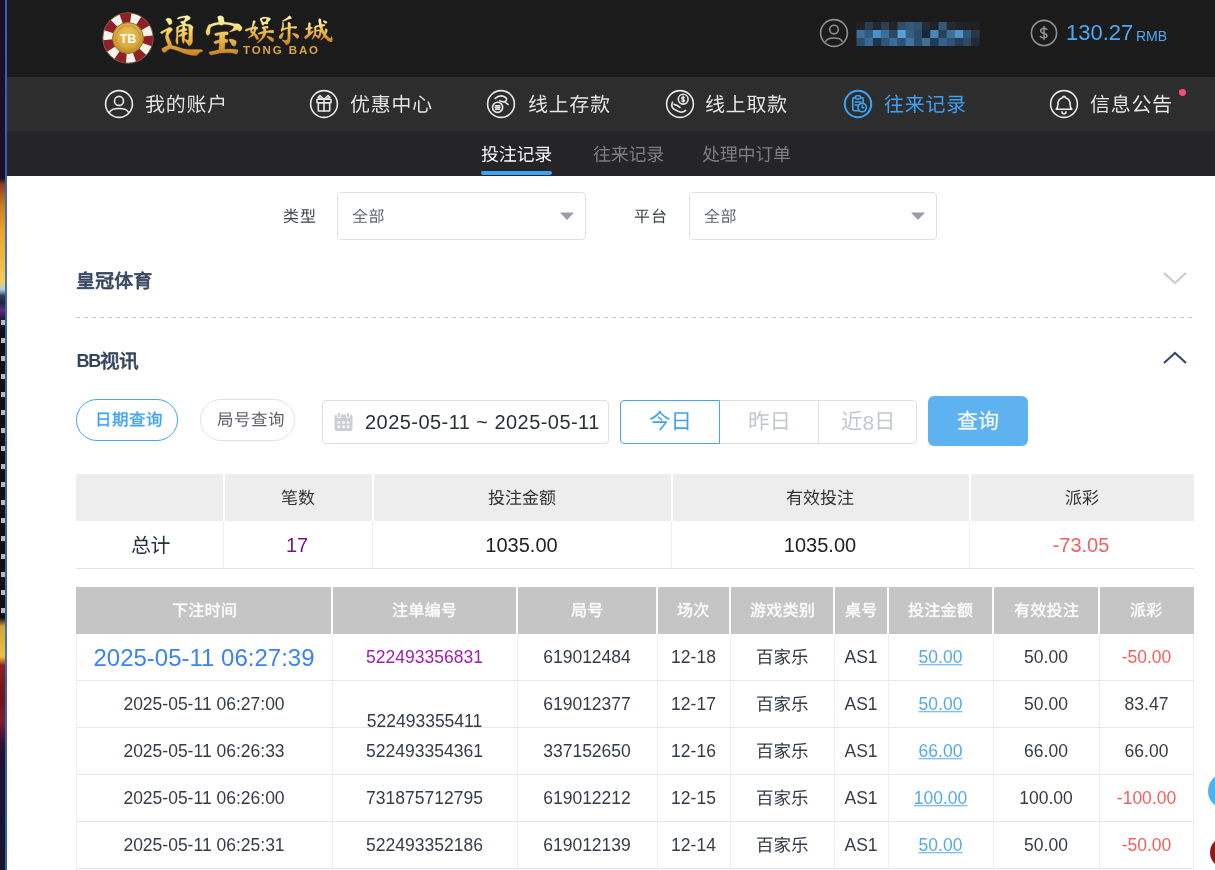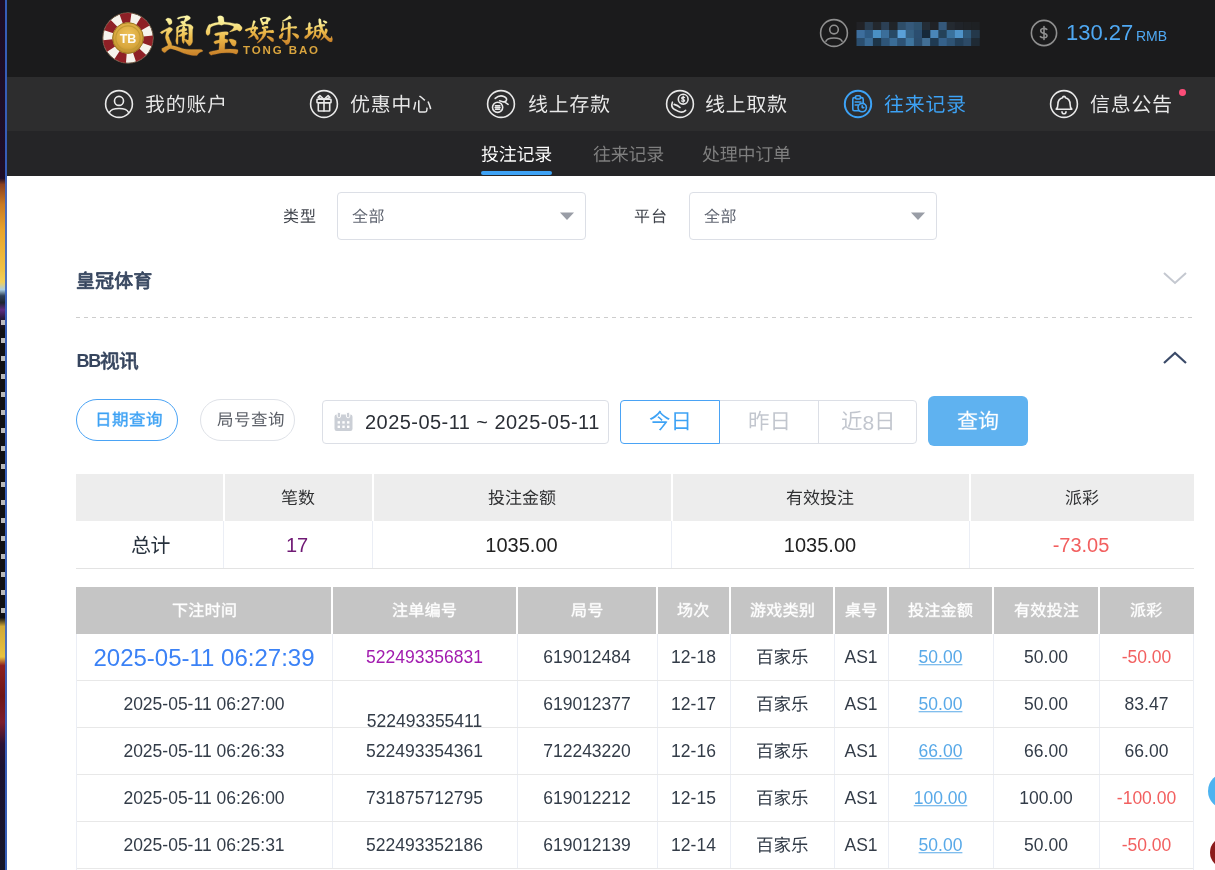--- a/index.html
+++ b/index.html
@@ -590,21 +590,21 @@
 <div style="position:absolute;left:331.5px;top:728.0px;width:1.0px;height:46.0px;background:#ebeef5;"></div>
 <div style="position:absolute;left:516.5px;top:728.0px;width:1.0px;height:46.0px;background:#ebeef5;"></div>
 <div style="position:absolute;left:656.5px;top:728.0px;width:1.0px;height:46.0px;background:#ebeef5;"></div>
 <div style="position:absolute;left:729.5px;top:728.0px;width:1.0px;height:46.0px;background:#ebeef5;"></div>
 <div style="position:absolute;left:833.5px;top:728.0px;width:1.0px;height:46.0px;background:#ebeef5;"></div>
 <div style="position:absolute;left:887.5px;top:728.0px;width:1.0px;height:46.0px;background:#ebeef5;"></div>
 <div style="position:absolute;left:992.5px;top:728.0px;width:1.0px;height:46.0px;background:#ebeef5;"></div>
 <div style="position:absolute;left:1098.5px;top:728.0px;width:1.0px;height:46.0px;background:#ebeef5;"></div>
 <div style="position:absolute;font-size:17.5px;color:#333c48;line-height:1;white-space:pre;left:204.0px;top:751.5px;transform:translate(-50%,-50%);">2025-05-11 06:26:33</div>
 <div style="position:absolute;font-size:17.5px;color:#333c48;line-height:1;white-space:pre;left:424.5px;top:751.5px;transform:translate(-50%,-50%);">522493354361</div>
-<div style="position:absolute;font-size:17.5px;color:#333c48;line-height:1;white-space:pre;left:587.0px;top:751.5px;transform:translate(-50%,-50%);">712243220</div>
+<div style="position:absolute;font-size:17.5px;color:#333c48;line-height:1;white-space:pre;left:587.0px;top:751.5px;transform:translate(-50%,-50%);">337152650</div>
 <div style="position:absolute;font-size:17.5px;color:#333c48;line-height:1;white-space:pre;left:693.5px;top:751.5px;transform:translate(-50%,-50%);">12-16</div>
 <svg style="position:absolute;left:755.8px;top:742.4px;overflow:visible" width="52" height="18">
     <g fill="#333c48" transform="translate(0,15.31) scale(0.01750,-0.01750)">
       <use href="#g767e" x="0"></use>
       <use href="#g5bb6" x="1000"></use>
       <use href="#g4e50" x="2000"></use>
     </g>
   </svg>
 <div style="position:absolute;font-size:17.5px;color:#333c48;line-height:1;white-space:pre;left:861.0px;top:751.5px;transform:translate(-50%,-50%);">AS1</div>
 <div style="position:absolute;font-size:17.5px;color:#58a9e8;line-height:1;white-space:pre;left:940.5px;top:751.5px;transform:translate(-50%,-50%);text-decoration:underline;">66.00</div>

